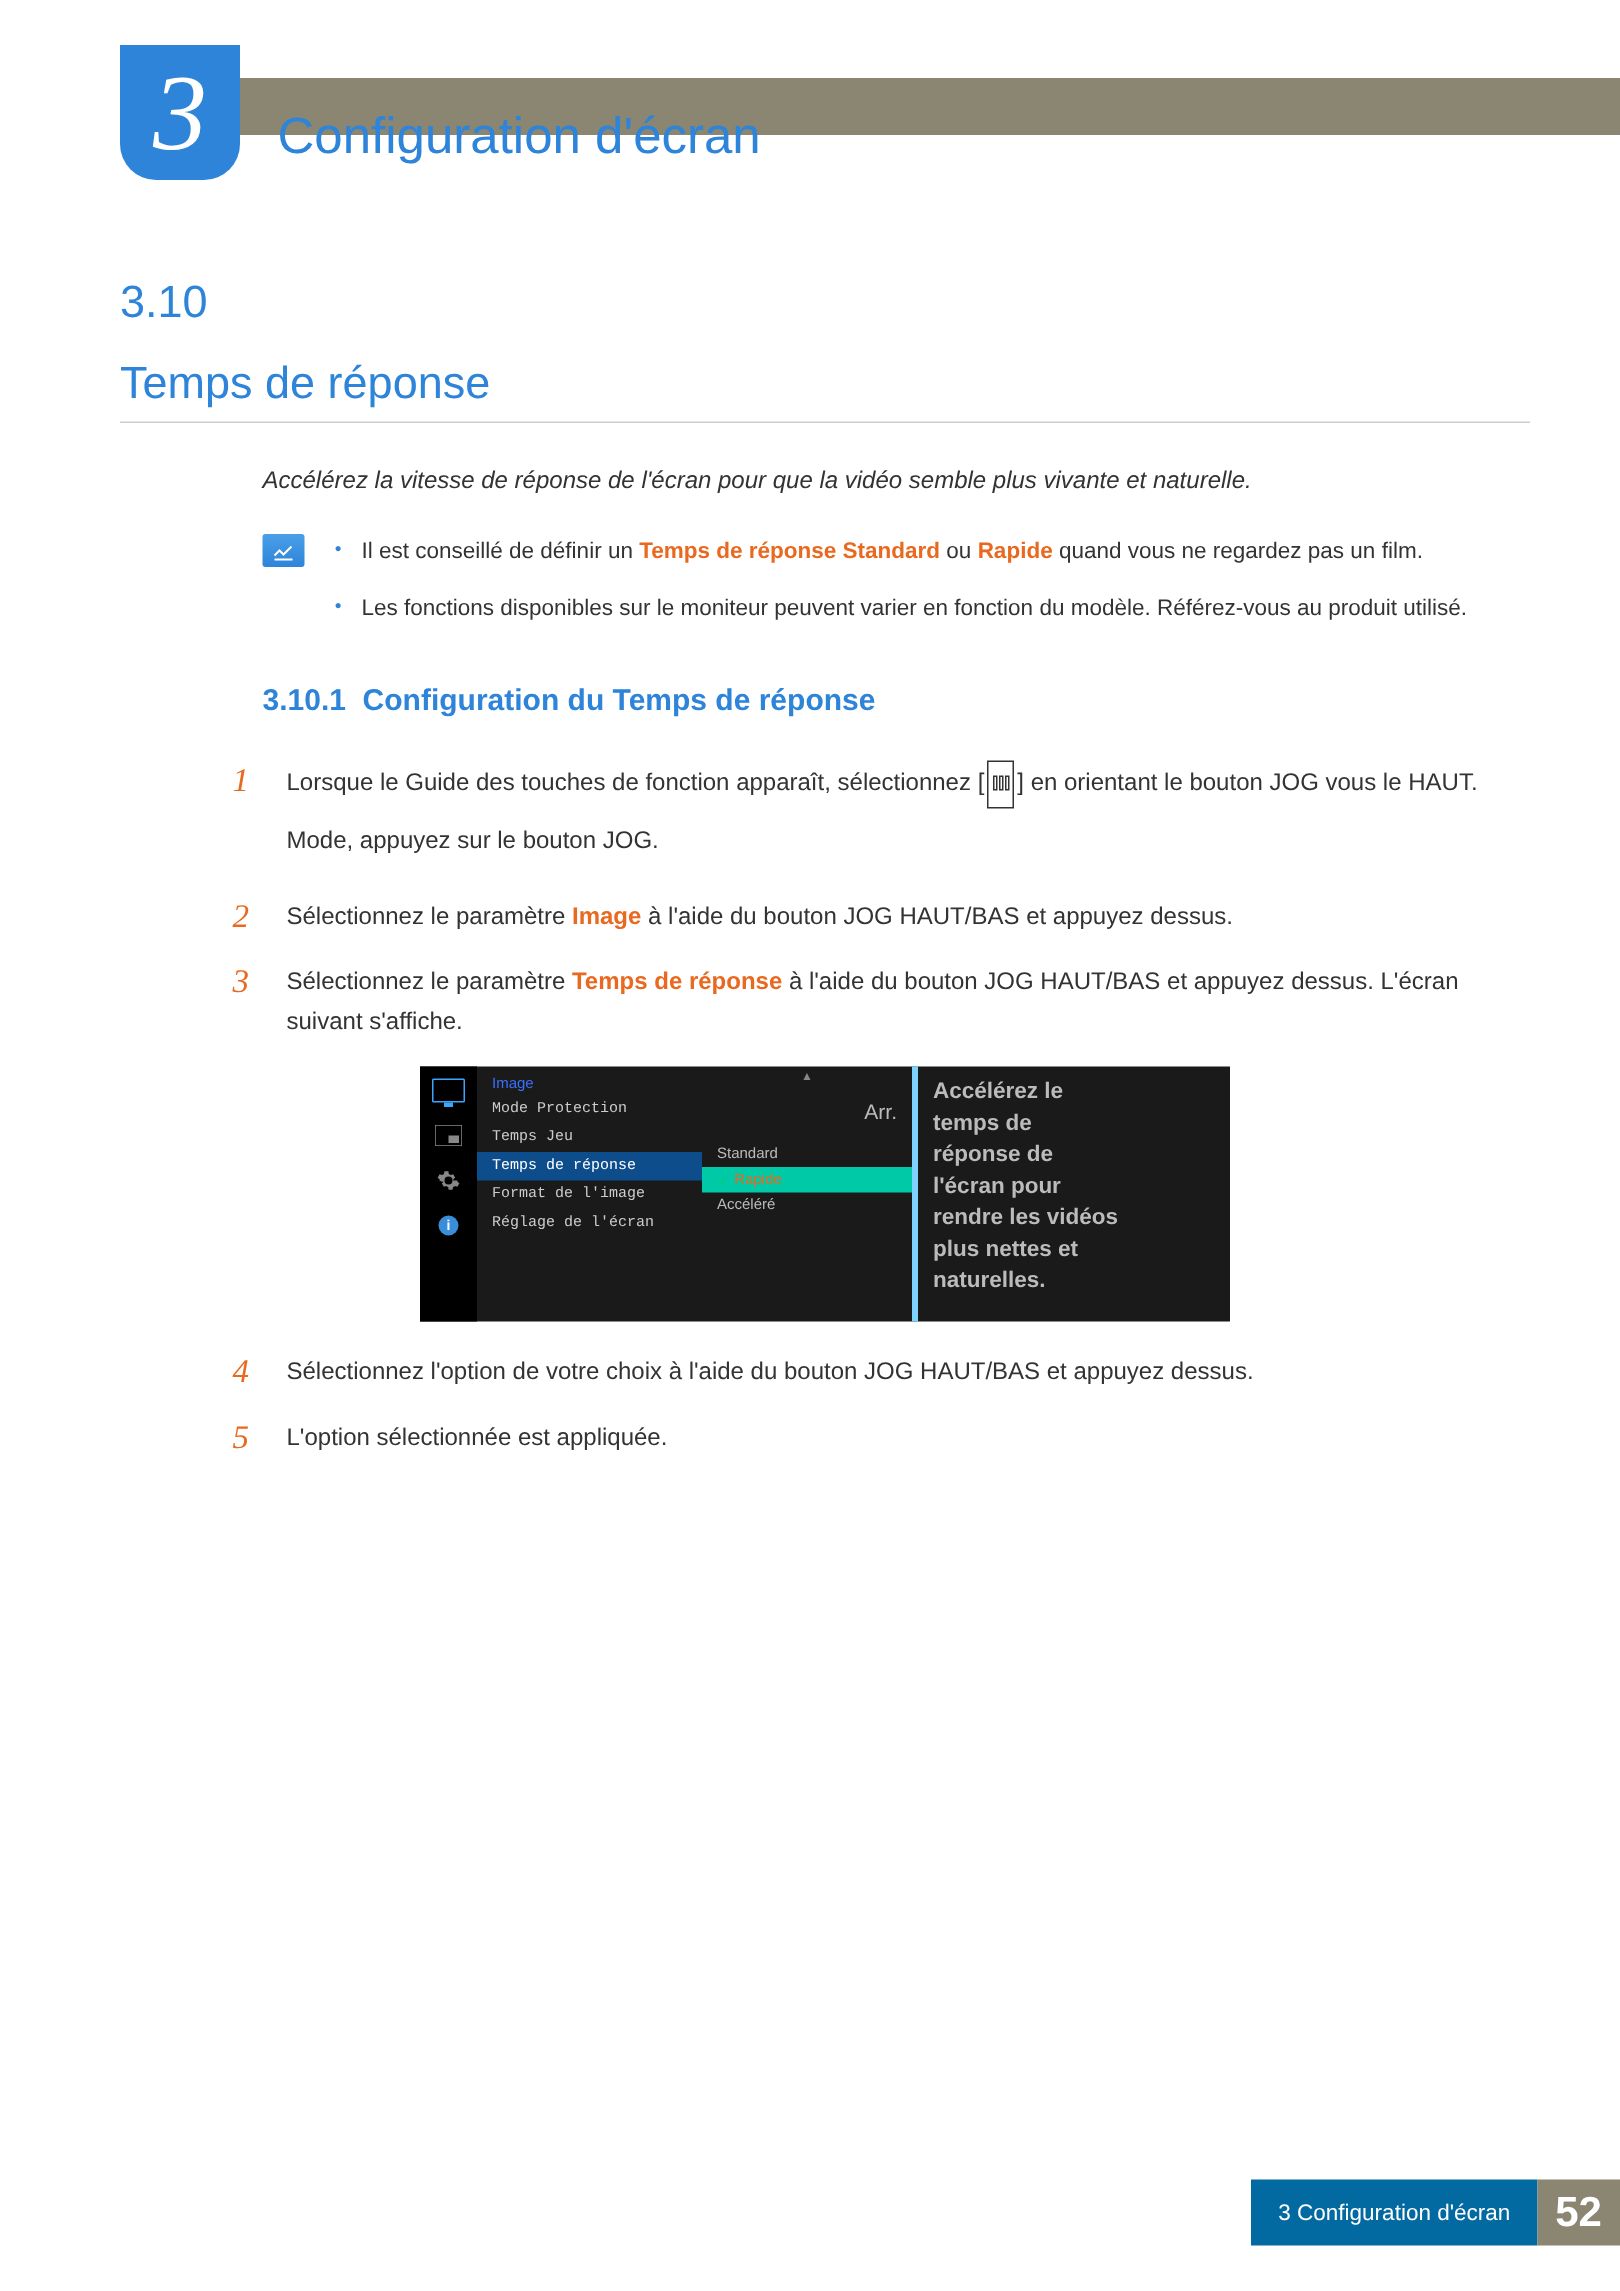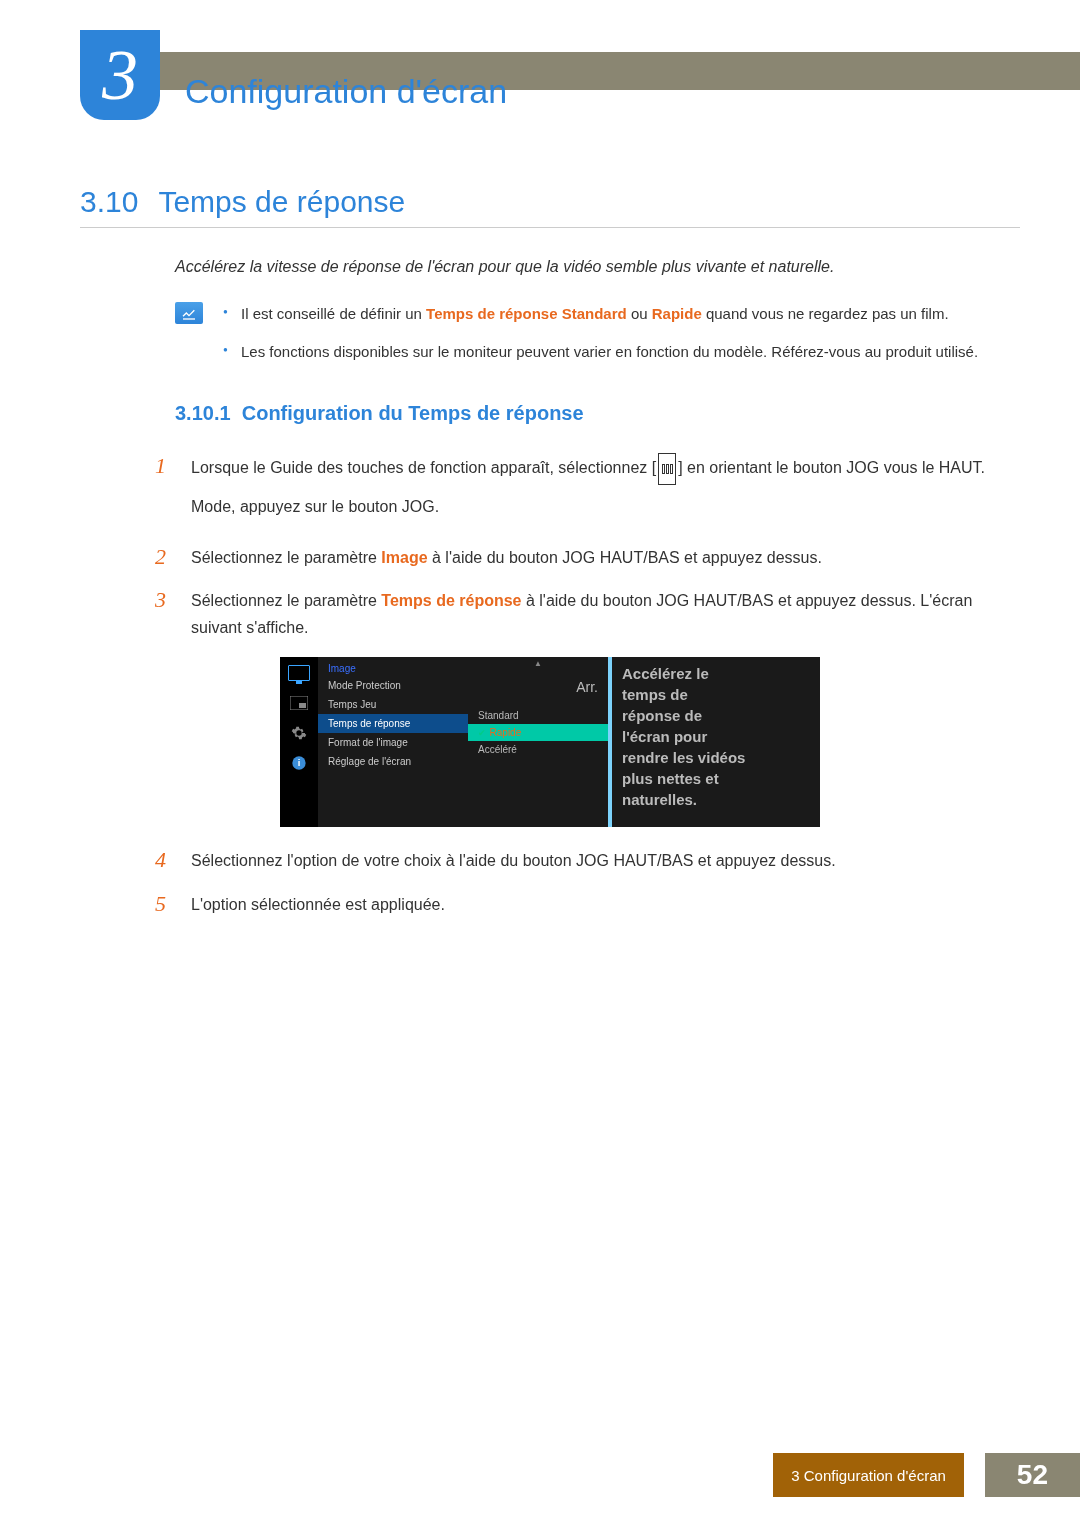--- a/index.html
+++ b/index.html
@@ -5,21 +5,21 @@
   * { box-sizing: border-box; margin: 0; padding: 0; }
   body { font-family: Arial, Helvetica, sans-serif; background: #fff; color: #333; width: 1080px; height: 1527px; position: relative; }
   .top-bar { position: absolute; top: 30px; left: 0; right: 0; height: 80px; }
   .top-bar-bg { position: absolute; left: 80px; right: 0; top: 22px; height: 38px; background: #8a8672; }
   .chapter-badge { position: absolute; left: 80px; top: 0; width: 80px; height: 90px; background: #2d84d9; border-radius: 0 0 24px 24px; display: flex; align-items: center; justify-content: center; }
   .chapter-number { color: #fff; font-size: 72px; font-weight: 300; font-style: italic; font-family: Georgia, serif; }
   .chapter-title { position: absolute; left: 185px; top: 42px; font-size: 34px; color: #2d84d9; font-weight: 400; }
 
   .content { position: absolute; top: 185px; left: 80px; right: 60px; }
 
-  .section-head { display: flex; align-items: baseline; gap: 20px; border-bottom: 1px solid #ccc; padding-bottom: 8px; margin-bottom: 28px; }
+  .section-head { display: flex; align-items: baseline; gap: 20px; border-bottom: 1px solid #ccc; padding-bottom: 8px; margin-bottom: 28px; flex-direction: column; }
   .section-number { color: #2d84d9; font-size: 30px; font-weight: 500; }
   .section-title { color: #2d84d9; font-size: 30px; font-weight: 500; }
 
   .intro { margin-left: 95px; font-size: 16px; color: #333; margin-bottom: 24px; line-height: 1.4; font-style: italic; }
 
   .note-block { display: flex; margin-left: 95px; margin-bottom: 24px; gap: 20px; align-items: flex-start; }
   .note-icon { width: 28px; height: 22px; background: linear-gradient(#4aa0e8,#2d84d9); border-radius: 2px; display: flex; align-items: center; justify-content: center; color: #fff; font-size: 14px; flex-shrink: 0; }
   .note-icon svg { width: 16px; height: 16px; }
   .note-list { list-style: none; flex: 1; }
   .note-list li { position: relative; padding-left: 18px; margin-bottom: 14px; font-size: 15px; line-height: 1.6; color: #333; }
@@ -39,34 +39,34 @@
   
   .osd { width: 540px; height: 170px; background: #1a1a1a; margin: 10px auto 20px auto; display: flex; font-size: 10px; color: #ccc; position: relative; }
   .osd-sidebar { width: 38px; background: #000; display: flex; flex-direction: column; align-items: center; padding-top: 6px; gap: 10px; }
   .osd-sidebar-item { width: 24px; height: 20px; display: flex; align-items: center; justify-content: center; border-radius: 2px; }
   .osd-sidebar-item.active { background: transparent; }
   .osd-monitor { width: 22px; height: 16px; border: 1.5px solid #3aa5ff; border-radius: 1px; position: relative; }
   .osd-monitor::after { content:""; position:absolute; bottom:-4px; left:7px; width:6px; height:3px; background:#3aa5ff; }
   .osd-main { flex: 1; display: flex; }
   .osd-left { width: 150px; padding: 4px 0; }
   .osd-menu-title { color: #3a6fff; font-size: 10px; padding: 2px 10px; }
-  .osd-item { padding: 4px 10px; font-size: 10px; color: #ccc; }
+  .osd-item { padding: 4px 10px; font-size: 10px; color: #ccc; font-family: Liberation Mono, monospace; }
   .osd-item.sel { background: #0d4d8c; color: #fff; }
   .osd-middle { width: 140px; padding-top: 4px; position: relative; }
   .osd-arrow { position: absolute; top: 2px; left: 50%; transform: translateX(-50%); color: #888; font-size: 8px; }
   .osd-val { padding: 4px 10px; font-size: 14px; color: #bbb; text-align: left; }
   .osd-opt { padding: 3px 10px; font-size: 10px; color: #bbb; }
   .osd-opt.highlight { background: #00c9a7; color: #0a7; display:flex; align-items:center; gap:4px; }
   .osd-opt.highlight .check { color: #0c8; font-size: 9px; }
   .osd-opt.highlight .lbl { color: #e8691f; }
   .osd-right { width: 150px; padding: 6px 10px; border-left: 4px solid #7dd3fc; font-size: 15px; line-height: 1.4; color: #bbb; font-weight: bold; }
 
   .footer { position: absolute; bottom: 30px; right: 0; display: flex; align-items: stretch; }
-  .footer-label { background: #a16207; color: #fff; padding: 10px 18px; font-size: 15px; display: flex; align-items: center; }
-  .footer-page { background: #8a8672; color: #fff; padding: 6px 32px; font-size: 28px; font-weight: bold; margin-left: 21px; display: flex; align-items: center; }
+  .footer-label { background: #0369a1; color: #fff; padding: 10px 18px; font-size: 15px; display: flex; align-items: center; }
+  .footer-page { background: #8a8672; color: #fff; padding: 6px 12px; font-size: 28px; font-weight: bold; margin-left: 0; display: flex; align-items: center; }
 </style>
 </head>
 <body>
 
 <div class="top-bar">
   <div class="top-bar-bg"></div>
   <div class="chapter-badge">
     <span class="chapter-number">3</span>
   </div>
   <div class="chapter-title">Configuration d'écran</div>

